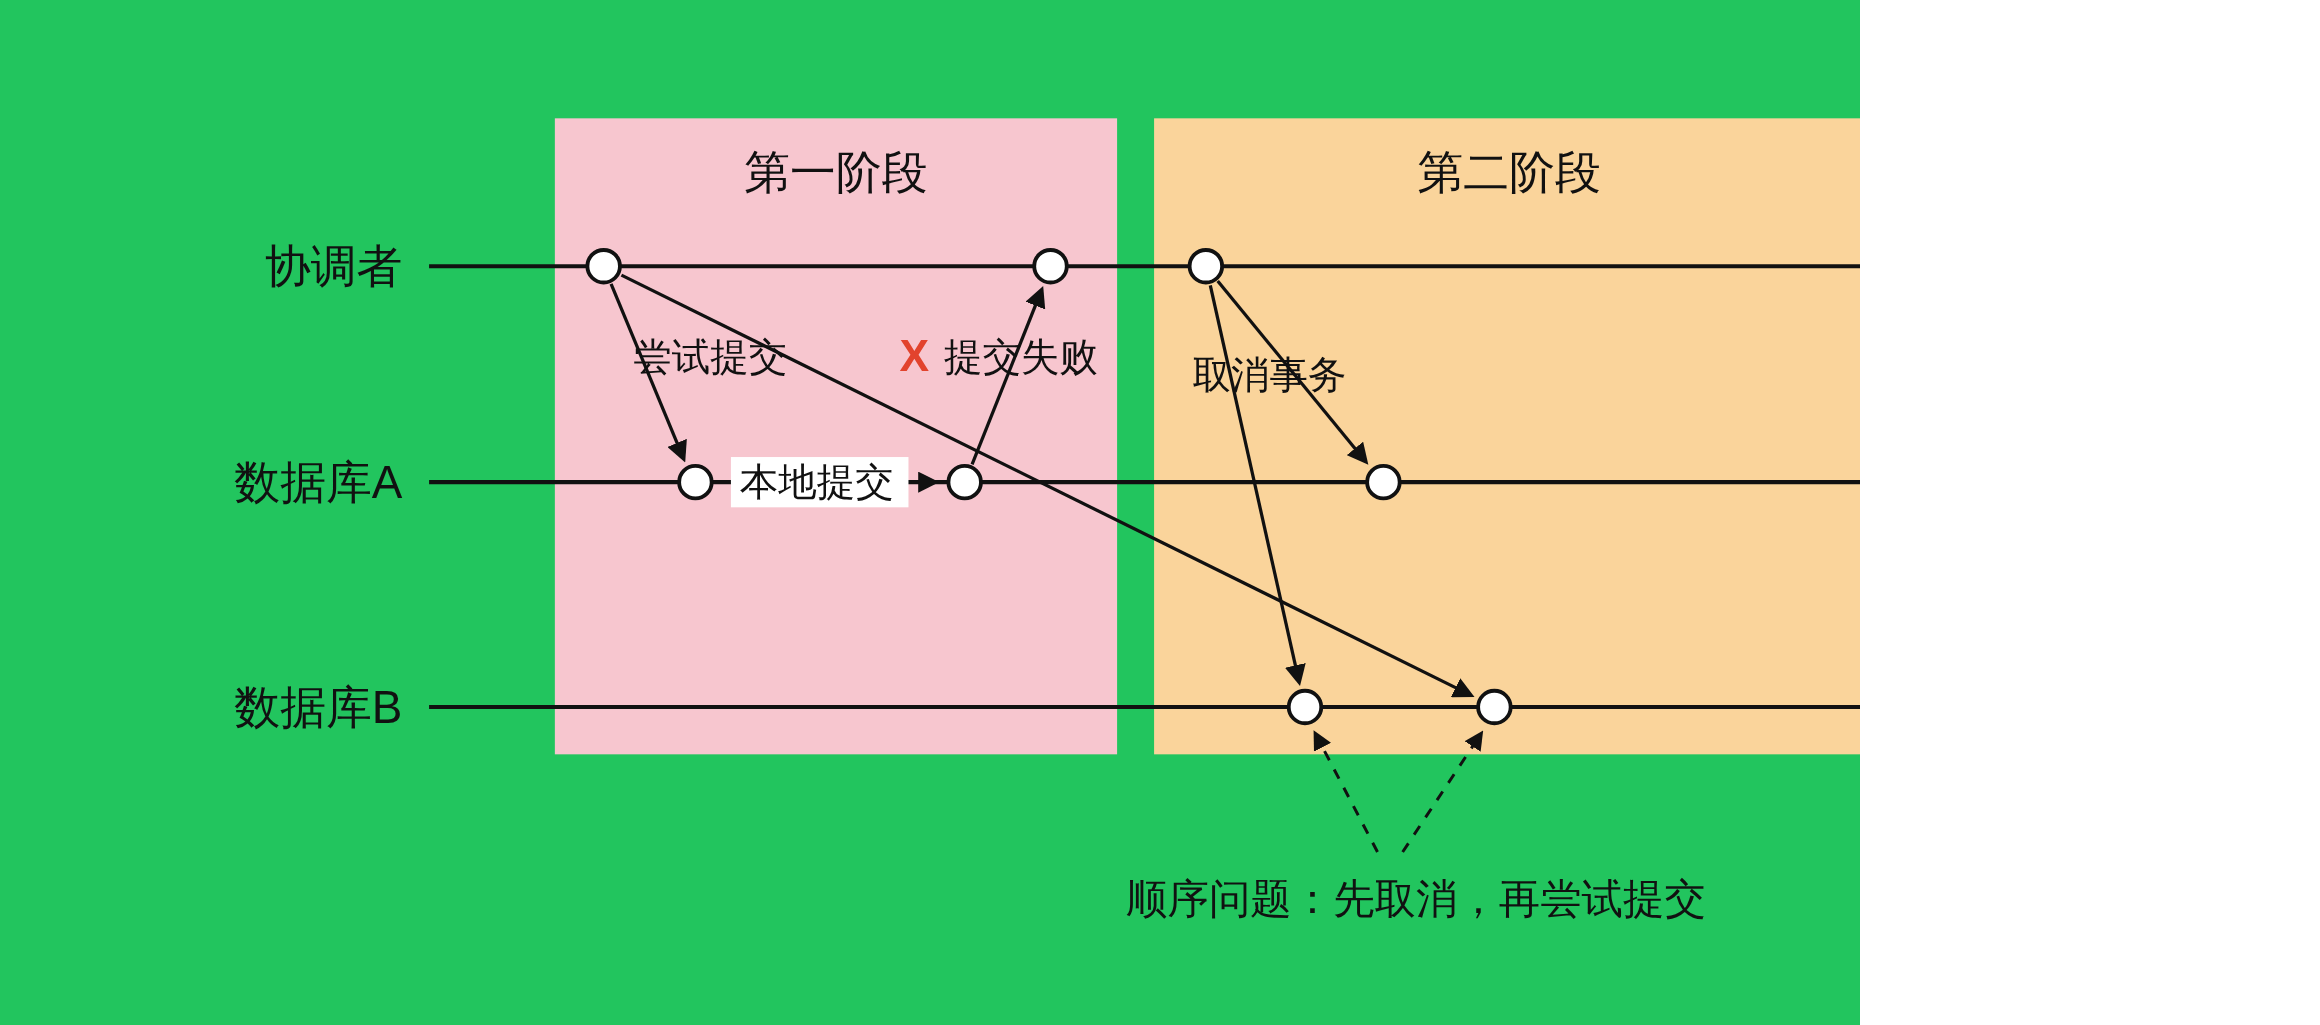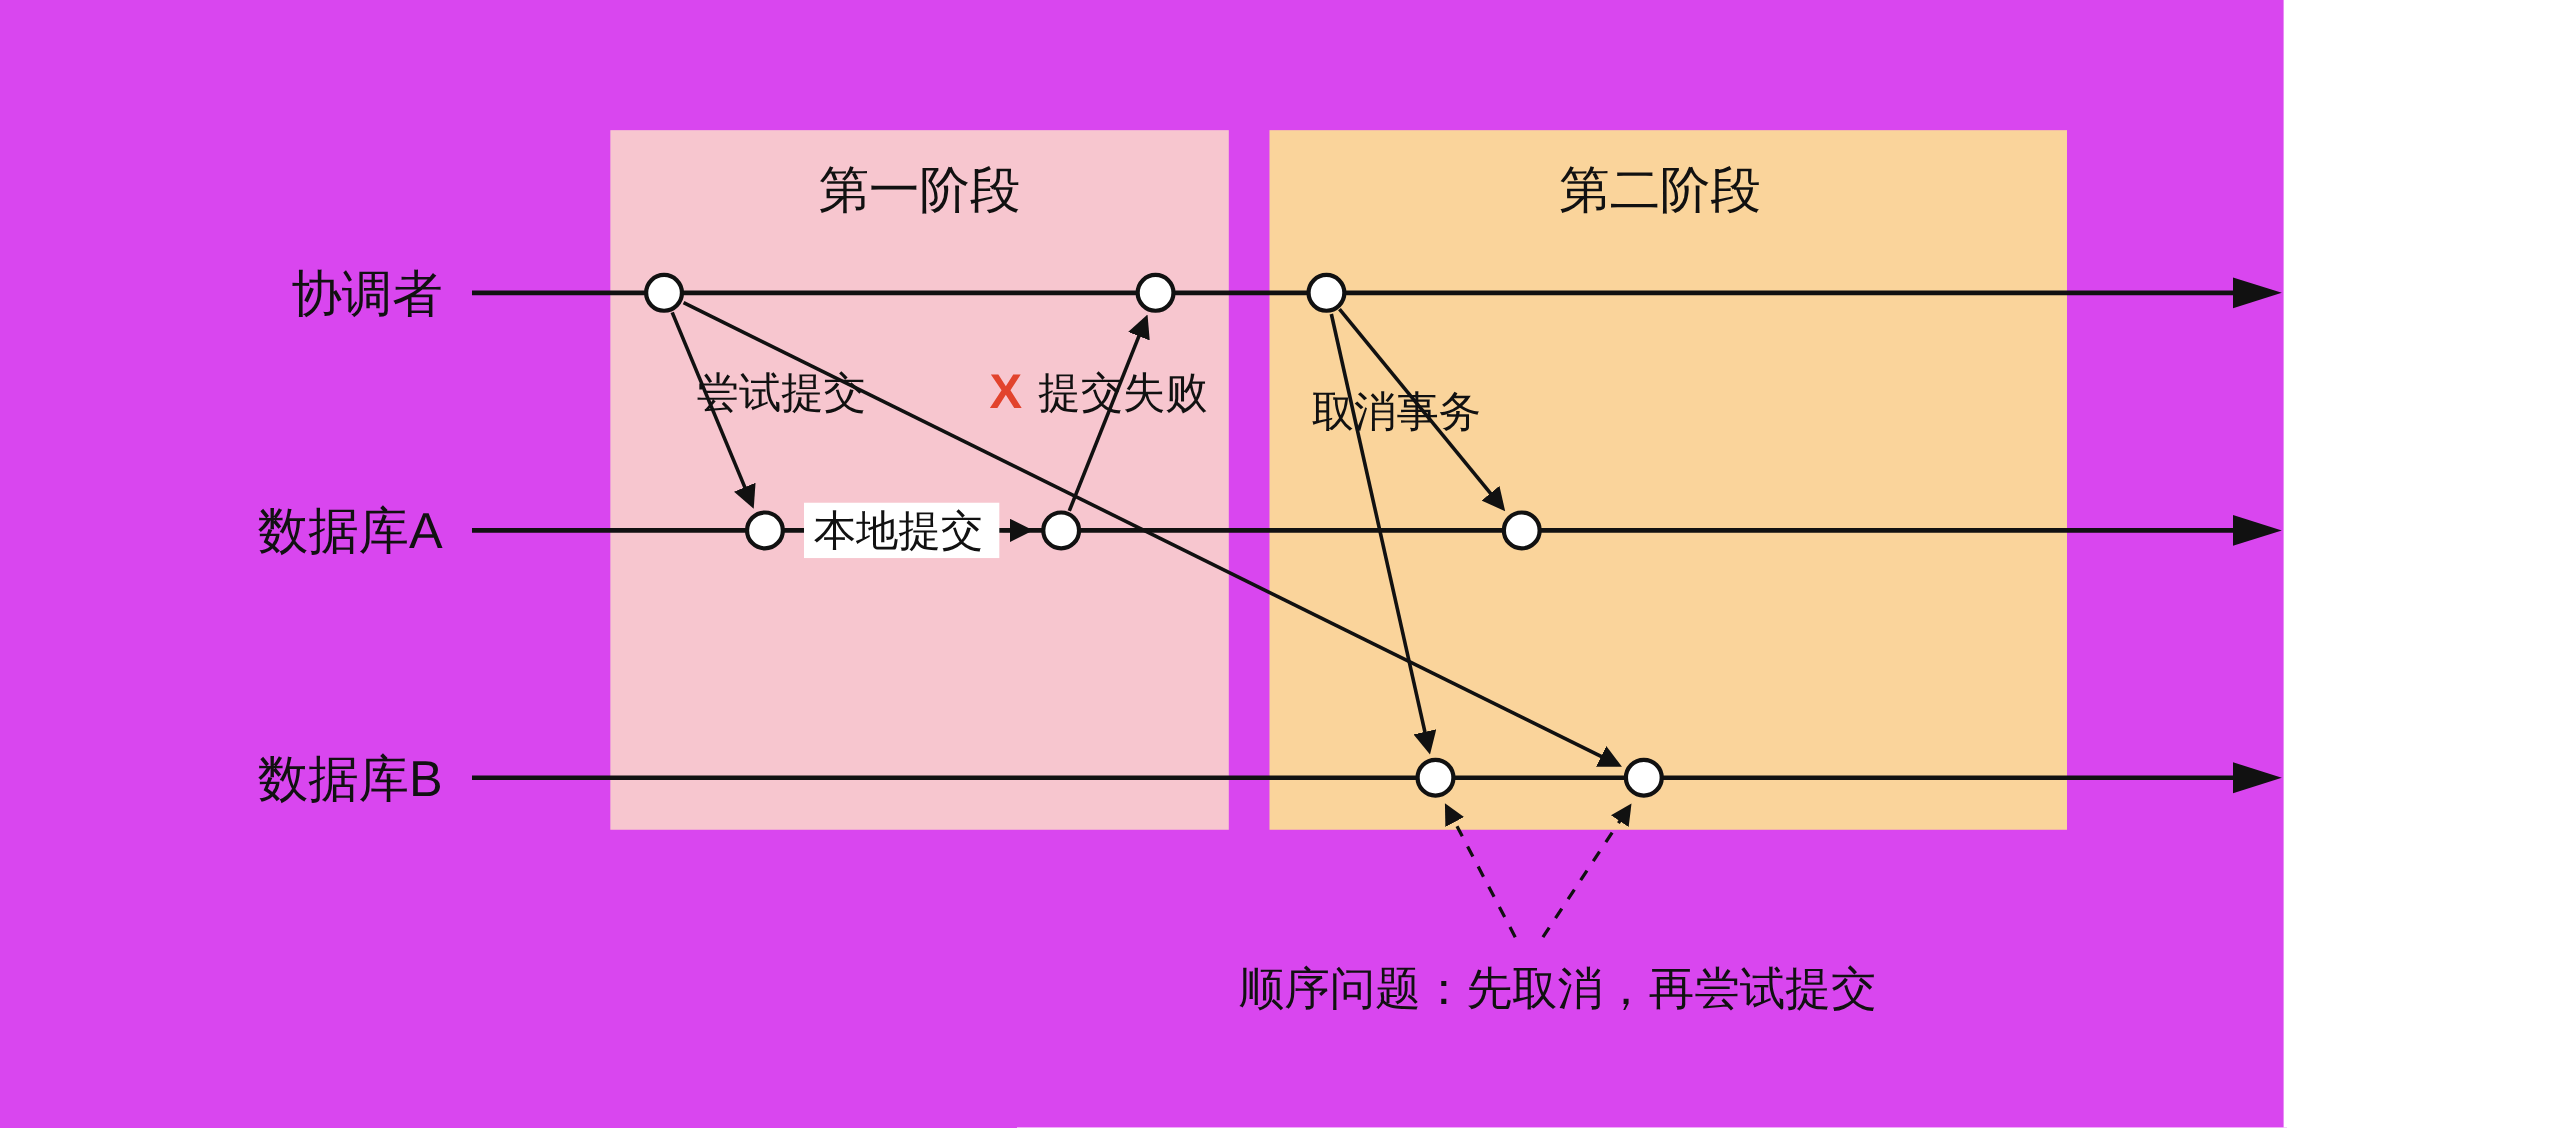--- a/index.html
+++ b/index.html
@@ -1,19 +1,19 @@
 <!DOCTYPE html>
 <html><head>
 <meta charset="utf-8">
 <style>
   html, body { margin: 0; padding: 0; background: #ffffff; }
   .page {
-    width: 2076px;
+    width: 1860px;
     height: 1025px;
-    background: #d946ef;
+    background: #22c55e;
     overflow: hidden;
     position: relative;
   }
   svg { display: block; }
   .diagram text {
     font-family: "Liberation Sans", "DejaVu Sans", sans-serif;
   }
   
   .diagram text:not([fill]) { fill: #111111; }
 

